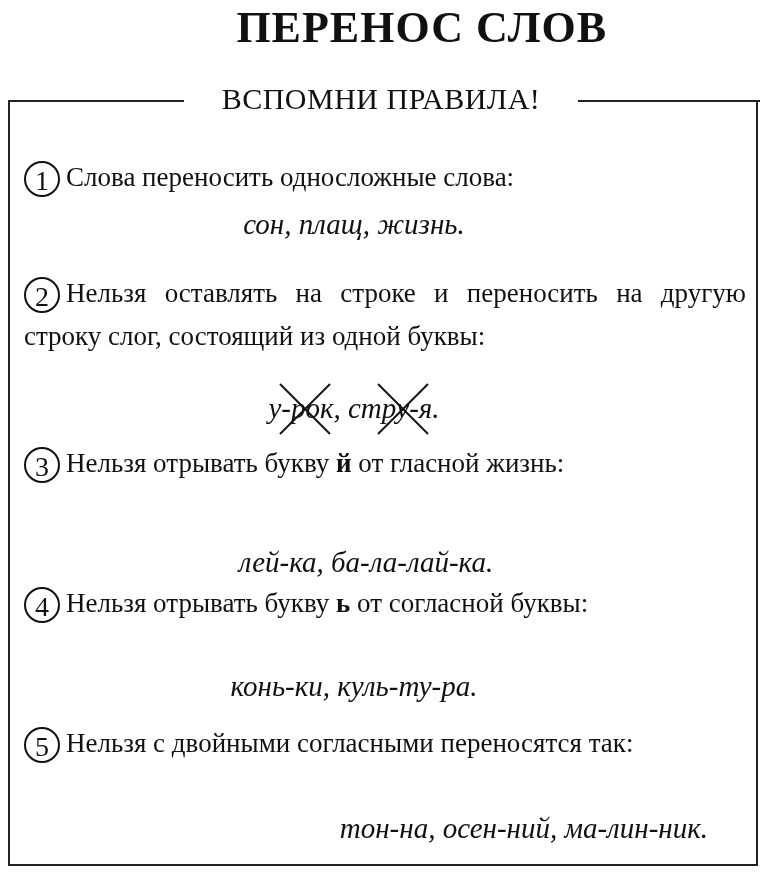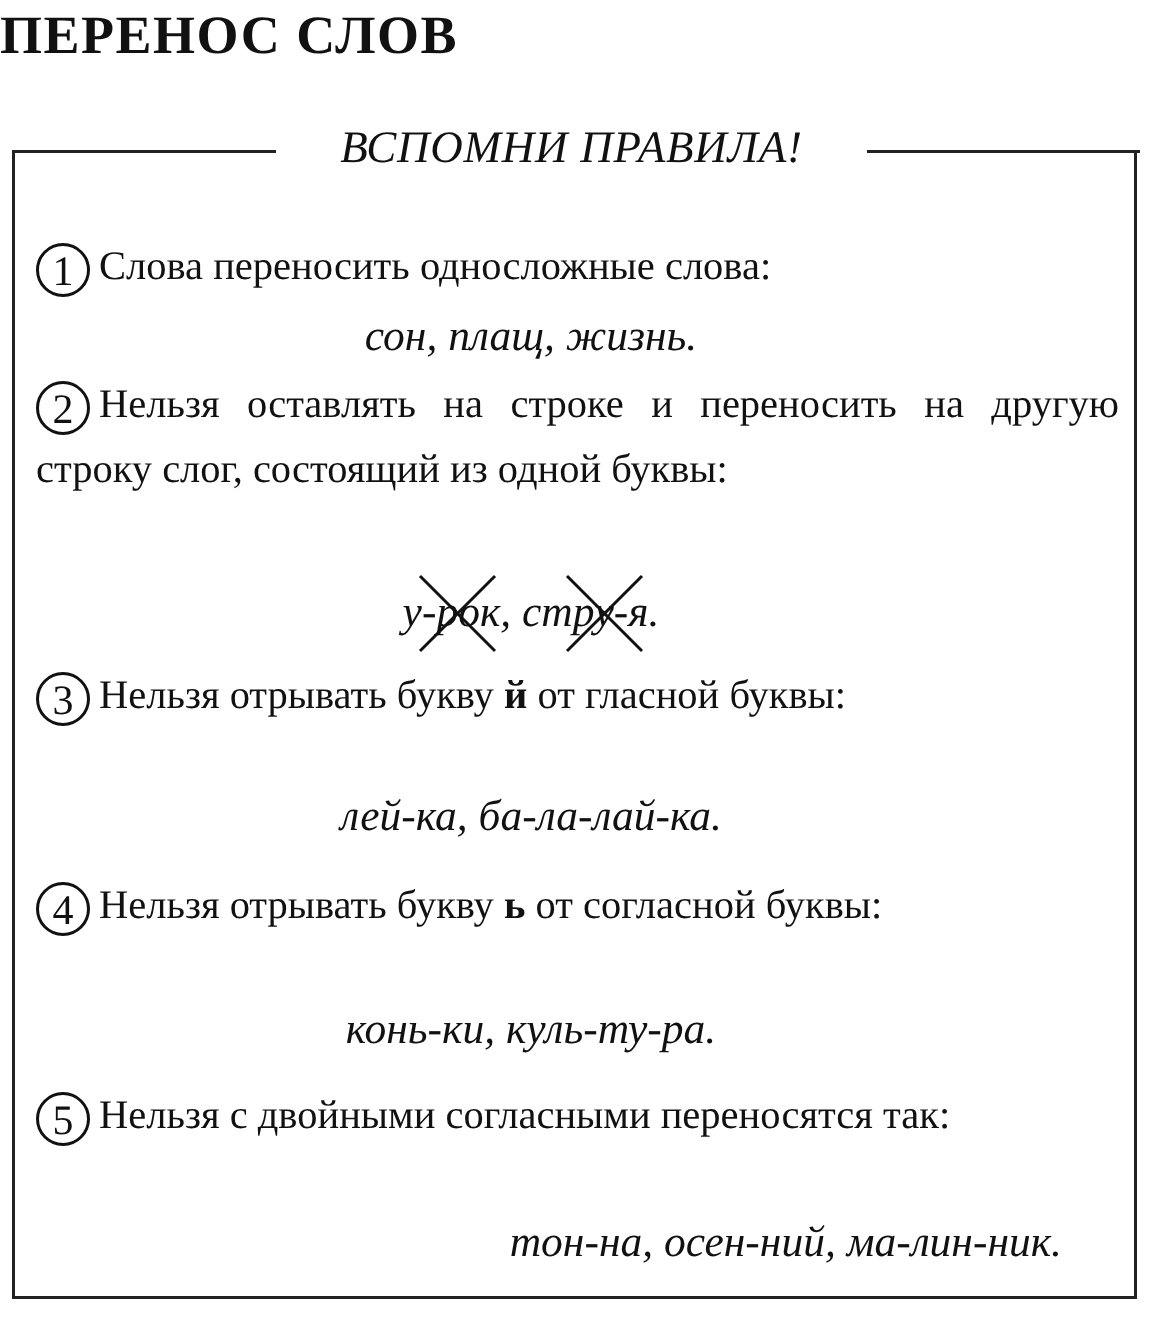--- a/index.html
+++ b/index.html
@@ -1,25 +1,25 @@
 <!DOCTYPE html>
 <html><head>
 <meta charset="utf-8">
 <style>
   html, body { margin:0; padding:0; background:#fff; }
   body { width:768px; height:883px; position:relative; overflow:hidden;
          font-family:"DejaVu Serif","Liberation Serif",serif; color:#111; }
-  .title { position:absolute; top:2px; left:0; width:607px; text-align:left;
-           font-family:"Liberation Serif",serif; font-weight:bold; font-size:36px; letter-spacing:1px; }
+  .title { position:absolute; top:2px; left:0; width:607px; text-align:right;
+           font-family:"Liberation Serif",serif; font-weight:bold; font-size:44px; letter-spacing:1px; }
   .box { position:absolute; left:8px; top:100px; width:750px; height:766px;
          border:2px solid #222; border-top:none; box-sizing:border-box; }
   .box-top-l { position:absolute; left:8px; top:100px; width:176px; border-top:2px solid #222; }
   .box-top-r { position:absolute; left:578px; top:100px; width:182px; border-top:2px solid #222; }
   .box-title { position:absolute; top:82px; left:184px; width:394px; text-align:center;
-               font-family:"Liberation Serif",serif; font-size:30px; letter-spacing:0.5px;font-style:italic; }
+               font-family:"Liberation Serif",serif; font-size:30px; letter-spacing:0.5px; }
   .rule { position:absolute; left:24px; width:722px; font-size:27px; line-height:43px;
           font-family:"Liberation Serif",serif; text-align:justify; }
   .num { display:inline-block; width:36px; height:36px; border:2px solid #111; border-radius:50%;
          text-align:center; line-height:36px; font-size:28px; box-sizing:border-box; margin-right:6px;
          vertical-align:-4px; }
   .ex { position:absolute; left:0; width:708px; text-align:center; font-style:italic;
         font-family:"Liberation Serif",serif; font-size:29px; }
   b { font-weight:bold; }
   .strike { position:relative; display:inline-block;text-align:center; }
   .strike svg { position:absolute; left:50%; top:50%; transform:translate(-50%,-50%); overflow:visible; }
@@ -32,37 +32,37 @@
 <div class="box-top-l"></div>
 <div class="box-top-r"></div>
 <div class="box"></div>
 <div class="box-title">ВСПОМНИ ПРАВИЛА!</div>
 
 <div class="rule" style="top:156px;">
   <span class="num">1</span><span>Слова переносить односложные слова:</span>
 </div>
 <div class="ex" style="top:208px;">сон, плащ, жизнь.</div>
 
-<div class="rule" style="top:248px;">
+<div class="rule" style="top:272px;">
   <span class="num">2</span><span>Нельзя оставлять на строке и переносить на другую строку слог, состоящий из одной буквы:</span>
 </div>
 <div class="ex" style="top:392px;">
   <span>у-</span><span class="strike"><span>ро</span><svg width="50" height="50">
         <line x1="0" y1="0" x2="50" y2="50" stroke="#111" stroke-width="2"></line>
         <line x1="50" y1="0" x2="0" y2="50" stroke="#111" stroke-width="2"></line>
       </svg></span><span>к, </span><span>стр</span><span class="strike"><span>у</span><svg width="50" height="50">
         <line x1="0" y1="0" x2="50" y2="50" stroke="#111" stroke-width="2"></line>
         <line x1="50" y1="0" x2="0" y2="50" stroke="#111" stroke-width="2"></line>
       </svg></span><span>-я.</span>
 </div>
 
 <div class="rule" style="top:442px;">
-  <span class="num">3</span><span>Нельзя отрывать букву </span><b>й</b><span> от гласной буквы:</span>
+  <span class="num">3</span><span>Нельзя отрывать букву </span><b>й</b><span> от гласной жизнь:</span>
 </div>
-<div class="ex" style="top:528px;">лей-ка, ба-ла-лай-ка.</div>
+<div class="ex" style="top:546px;margin-left:12px;">лей-ка, ба-ла-лай-ка.</div>
 
 <div class="rule" style="top:582px;">
   <span class="num">4</span><span>Нельзя отрывать букву </span><b>ь</b><span> от согласной буквы:</span>
 </div>
 <div class="ex" style="top:670px;">конь-ки, куль-ту-ра.</div>
 
 <div class="rule" style="top:722px;">
   <span class="num">5</span><span>Нельзя с двойными согласными переносятся так:</span>
 </div>
 <div class="ex" style="top:812px;text-align:right;">тон-на, осен-ний, ма-лин-ник.</div>

